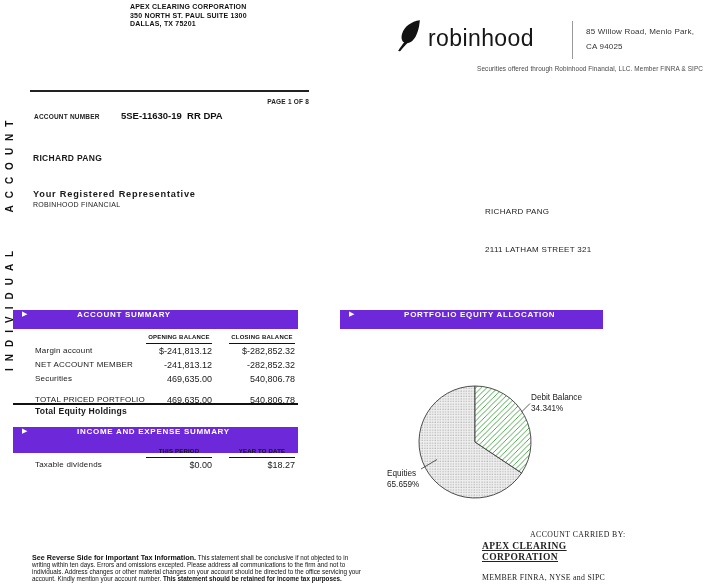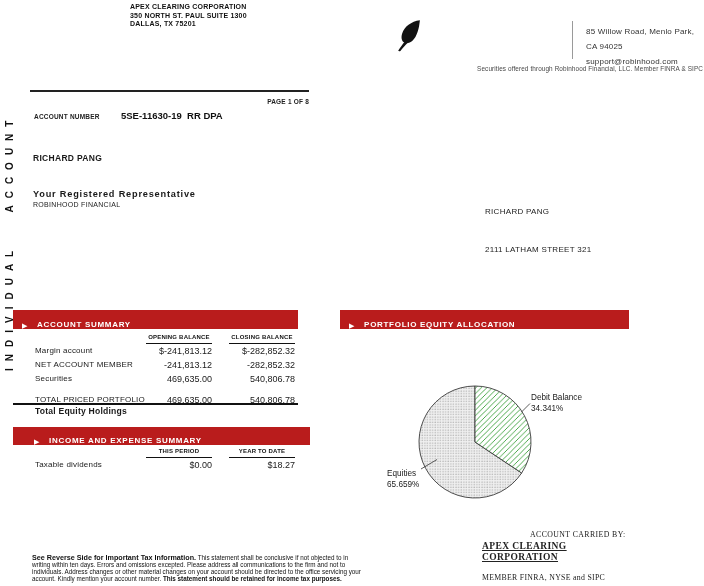--- a/index.html
+++ b/index.html
@@ -34,26 +34,26 @@
 
   .acct-num-label{left:34px;top:113px;font-size:6.5px;font-weight:700;letter-spacing:0.2px;color:#222;}
   .acct-num-value{left:121px;top:110px;font-size:9.5px;font-weight:700;color:#111;white-space:pre;}
   .holder-name{left:33px;top:153px;font-size:8.5px;font-weight:700;letter-spacing:0.3px;}
   .rep-heading{left:33px;top:189px;font-size:9.2px;font-weight:700;letter-spacing:0.8px;}
   .rep-name{left:33px;top:201px;font-size:7px;letter-spacing:0.3px;color:#222;}
 
   .recipient-block{left:485px;top:181px;font-size:8px;line-height:12.5px;letter-spacing:0.3px;color:#222;white-space:pre;}
 
   
-  .bar{background:#b91c1c;color:#fff;display:flex;align-items:flex-end;height:19px;
-       font-size:8px;font-weight:700;letter-spacing:0.7px;}
+  .bar{background:#6d28d9;color:#fff;display:flex;align-items:flex-start;height:19px;
+       font-size:8px;font-weight:700;letter-spacing:0.7px;gap:40px;}
   .bar .arrow{font-size:7px;margin:0 9px 0 9px;line-height:1;}
   .bar-account{left:13px;top:310px;width:285px;}
-  .bar-portfolio{left:340px;top:310px;width:289px;}
-  .bar-income{left:13px;top:427px;width:285px;height:18px;padding-left:12px;}
+  .bar-portfolio{left:340px;top:310px;width:263px;}
+  .bar-income{left:13px;top:427px;width:285px;height:26px;}
 
   
   .col-head{font-size:6px;font-weight:700;letter-spacing:0.2px;color:#111;text-align:center;width:66px;}
   .col-rule{height:1px;background:#111;width:66px;}
   .t-label{font-size:8px;color:#1a1a1a;letter-spacing:0.2px;}
   .t-val{font-size:9px;color:#1a1a1a;text-align:right;width:90px;}
   .row{left:13px;width:285px;height:12px;}
   .row .lbl{position:absolute;left:22px;top:0;}
   .row .v1{position:absolute;right:86px;top:0;}
   .row .v2{position:absolute;right:3px;top:0;}
@@ -82,24 +82,24 @@
   <div class="abs clearing-block">
     <div>APEX CLEARING CORPORATION</div>
     <div>350 NORTH ST. PAUL SUITE 1300</div>
     <div>DALLAS, TX 75201</div>
   </div>
 
   <svg class="abs" style="left:397px;top:19px;" width="25" height="33" viewBox="0 0 30 38">
     <path d="M27.5,0.8 C17,2.2 8.8,8.5 6.2,16.5 C4.6,21.5 5.8,25.4 8.2,27.2 C10.6,28.9 14.2,28.6 17,26.6 C22.2,22.8 25.8,14.5 27,4.2 Z" fill="#121212"></path>
     <path d="M9.4,26.2 C6.4,29.8 3.6,33.8 1.4,37.4 C2.1,37.9 3.2,38 4.1,37.5 C6.9,33.9 9.9,30.4 12.6,27.9 Z" fill="#121212"></path>
   </svg>
+  <div class="abs wordmark">robinhood</div>
   <div class="abs brand-divider"></div>
   <div class="abs brand-address">
     <div>85 Willow Road, Menlo Park, CA 94025</div>
-    <div>support@robinhood.com</div>
   </div>
   <div class="abs brand-disclaimer">Securities offered through Robinhood Financial, LLC. Member FINRA &amp; SIPC</div>
 
   <div class="abs period-rule"></div>
   <div class="abs page-indicator">PAGE 1 OF 8</div>
 
   <div class="abs acct-num-label">ACCOUNT NUMBER</div>
   <div class="abs acct-num-value">5SE-11630-19  RR DPA</div>
   <div class="abs holder-name">RICHARD PANG</div>
   <div class="abs rep-heading">Your Registered Representative</div>

